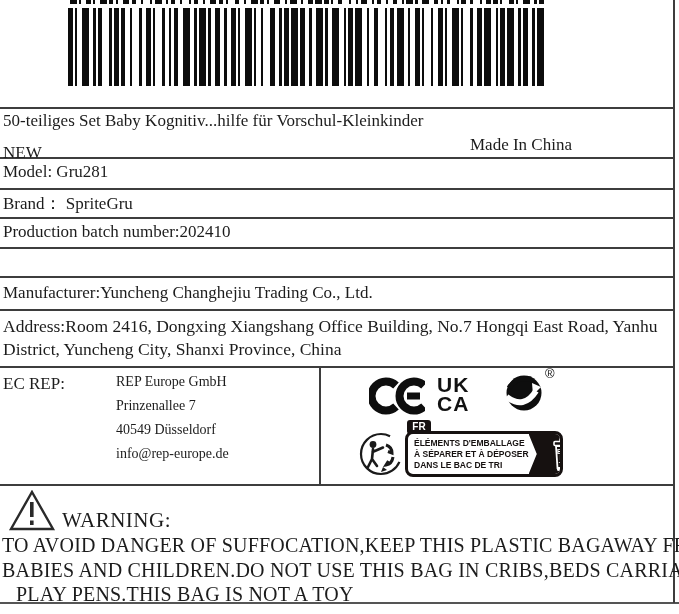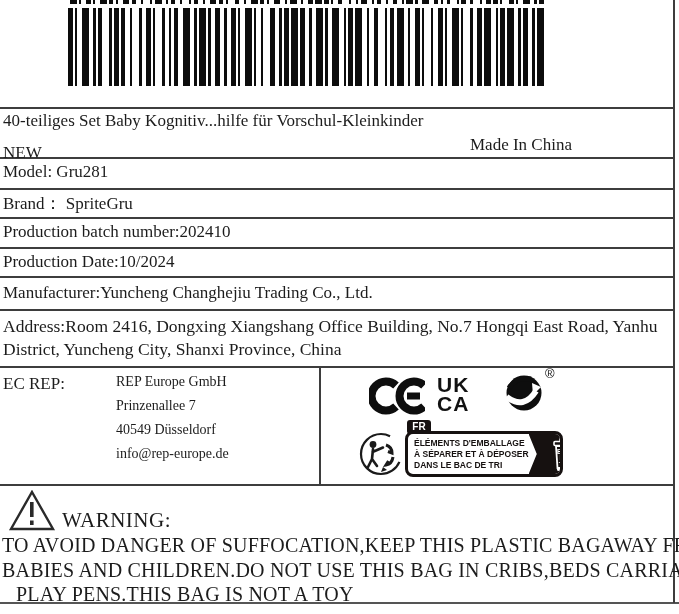--- a/index.html
+++ b/index.html
@@ -309,27 +309,26 @@
   <div class="hline" style="top:247px;width:674px;"></div>
   <div class="hline" style="top:276px;width:674px;"></div>
   <div class="hline" style="top:309px;width:674px;"></div>
   <div class="hline" style="top:366px;width:674px;"></div>
   <div class="hline" style="top:484px;width:674px;"></div>
   <div class="hline" style="top:602px;width:679px;height:1.5px;background:#555;"></div>
 
   <div class="vline" style="left:673px;top:0;height:603px;"></div>
   <div class="vline" style="left:319px;top:366px;height:119px;width:1.5px;"></div>
 
-  <div class="row" style="top:111px;">40-teiliges Set Baby Kognitiv...hilfe für Vorschul-Kleinkinder</div>
+  <div class="row" style="top:111px;">50-teiliges Set Baby Kognitiv...hilfe für Vorschul-Kleinkinder</div>
   <div class="row" style="top:143px;">NEW</div>
   <div class="row" style="left:470px;top:135px;">Made In China</div>
   <div class="row" style="top:162px;">Model: Gru281</div>
   <div class="row" style="top:192px;">Brand：  SpriteGru</div>
   <div class="row" style="top:222px;">Production batch number:202410</div>
-  <div class="row" style="top:252px;">Production Date:10/2024</div>
   <div class="row" style="top:283px;">Manufacturer:Yuncheng Changhejiu Trading Co., Ltd.</div>
   <div class="addr" style="top:315px;">Address:Room 2416, Dongxing Xiangshang Office Building, No.7 Hongqi East Road, Yanhu District, Yuncheng City, Shanxi Province, China</div>
 
   <div class="ecrep-label">EC REP:</div>
   <div class="ecrep-line" style="top:374px;">REP Europe GmbH</div>
   <div class="ecrep-line" style="top:398px;">Prinzenallee 7</div>
   <div class="ecrep-line" style="top:422px;">40549 Düsseldorf</div>
   <div class="ecrep-line" style="top:446px;">info@rep-europe.de</div>
 
   <span style="position:absolute;left:369px;top:377px;">

